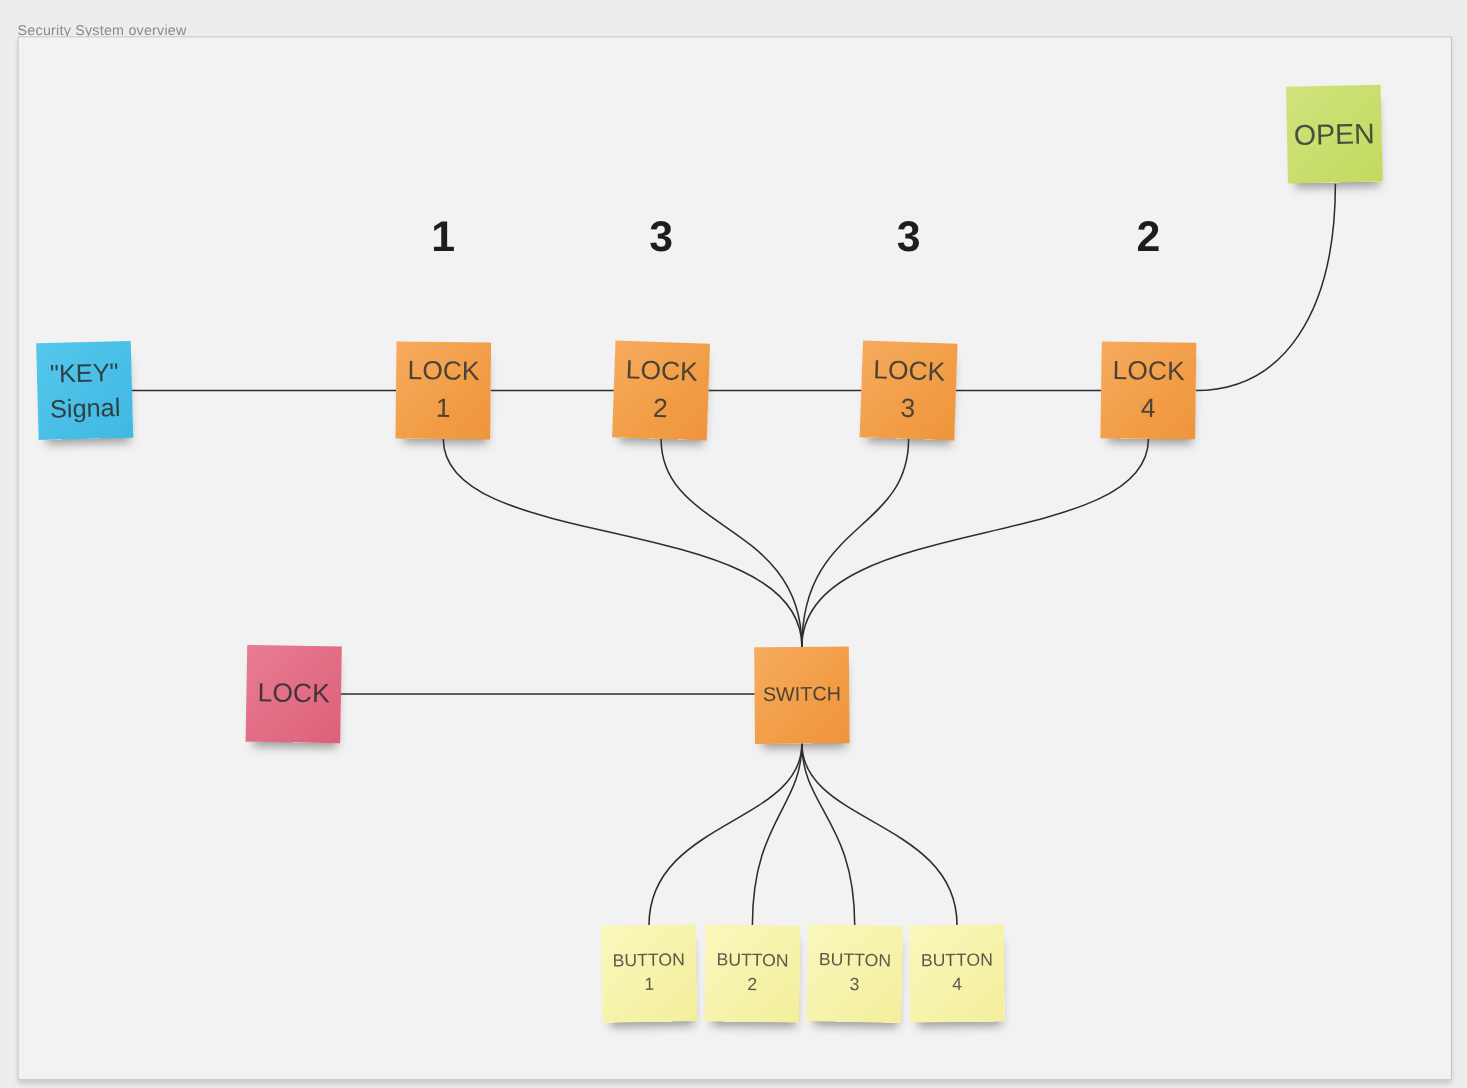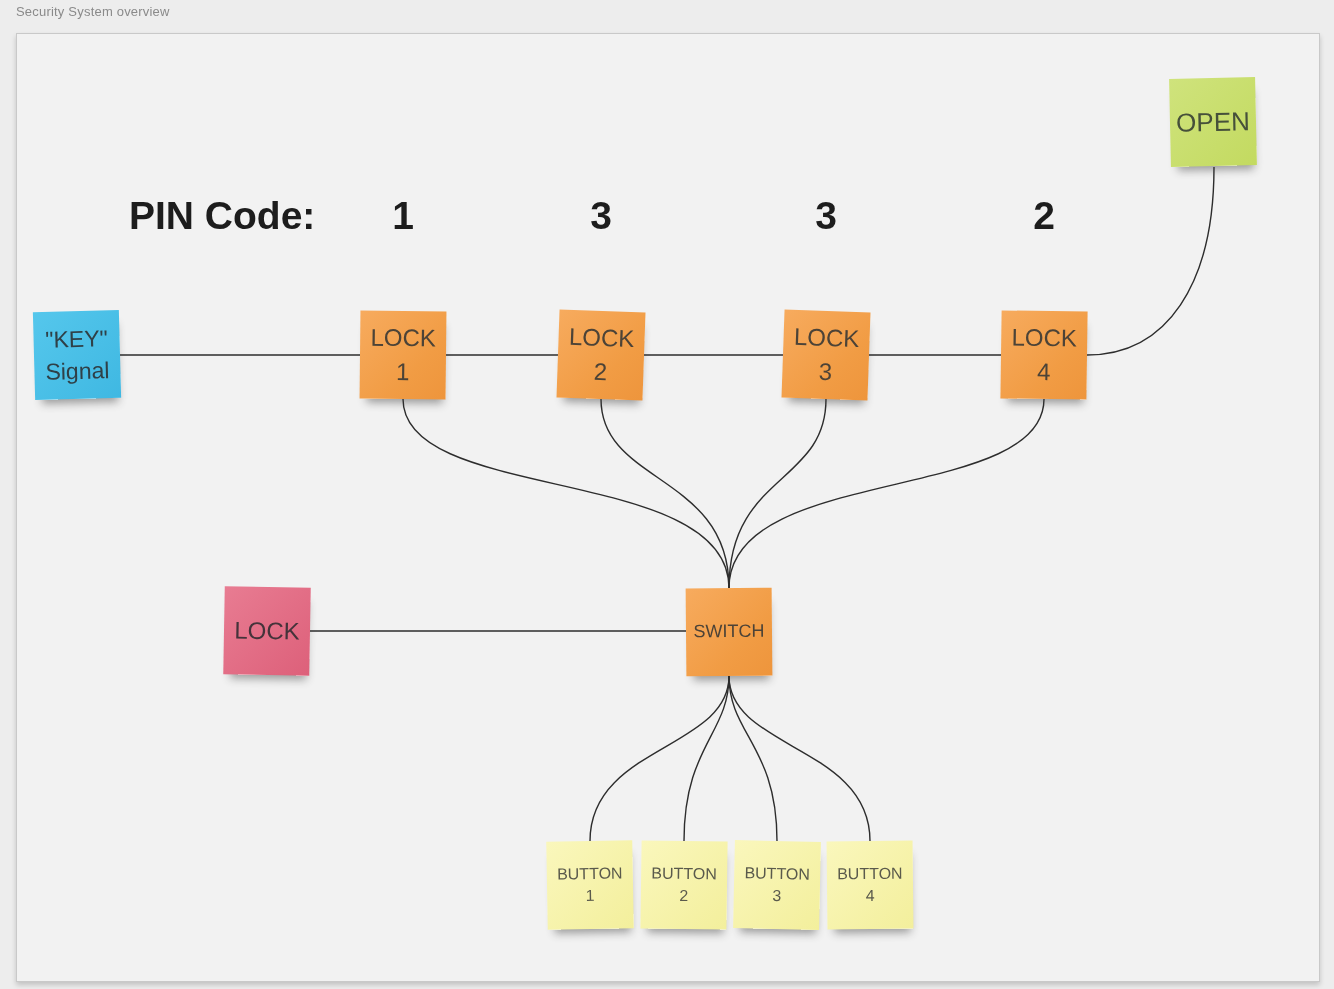--- a/index.html
+++ b/index.html
@@ -3,21 +3,21 @@
 <meta charset="utf-8">
 <style>
   * { margin: 0; padding: 0; box-sizing: border-box; }
   html, body { width: 1334px; height: 989px; overflow: hidden; }
   body {
     background: #ededed;
     font-family: "Liberation Sans", sans-serif;
     position: relative;
   }
   .app-title {
-    position: absolute; left: 16px; top: 4px;
+    position: absolute; left: 16px; top: 20px;
     font-size: 13px; color: #8a8a8a; letter-spacing: .2px;
   }
   .canvas {
     position: absolute; left: 16px; top: 33px;
     width: 1304px; height: 949px;
     background: #f2f2f2;
     border: 1px solid #c9c9c9;
     box-shadow: 0 3px 5px rgba(0,0,0,.18);
   }
   .wires { position: absolute; left: 0; top: 0; width: 1304px; height: 949px; }
@@ -78,21 +78,20 @@
     <path d="M584 365 C584 450 712 440 712 554"></path>
     <path d="M809 365 C809 450 712 440 712 554"></path>
     <path d="M1027 365 C1027 470 712 430 712 554"></path>
     <path d="M293 597 H669"></path>
     <path d="M712 642 C712 715 573 712 573 807"></path>
     <path d="M712 642 C712 700 667 712 667 807"></path>
     <path d="M712 642 C712 700 760 712 760 807"></path>
     <path d="M712 642 C712 715 853 712 853 807"></path>
   </svg>
 
-  <div class="pin-label">PIN Code:</div>
   <div class="pin-digit pd1">1</div>
   <div class="pin-digit pd2">3</div>
   <div class="pin-digit pd3">3</div>
   <div class="pin-digit pd4">2</div>
 
   <div class="note c-blue n-key">
     <span class="nl">"KEY"</span>
     <span class="nl">Signal</span>
   </div>
 

